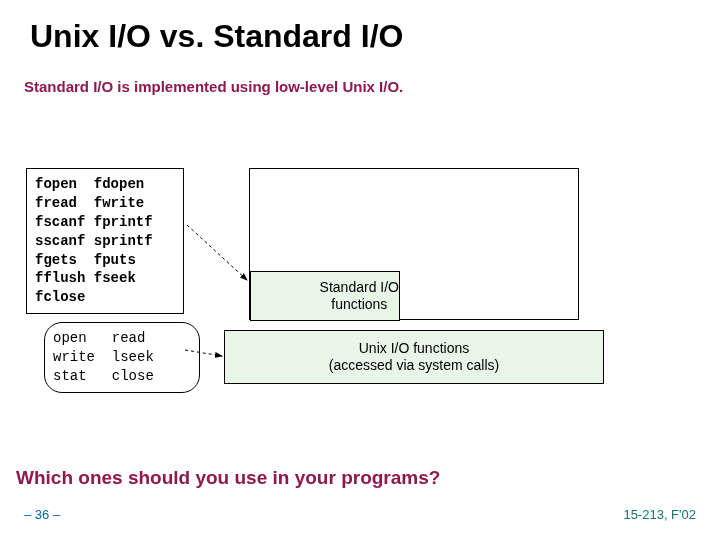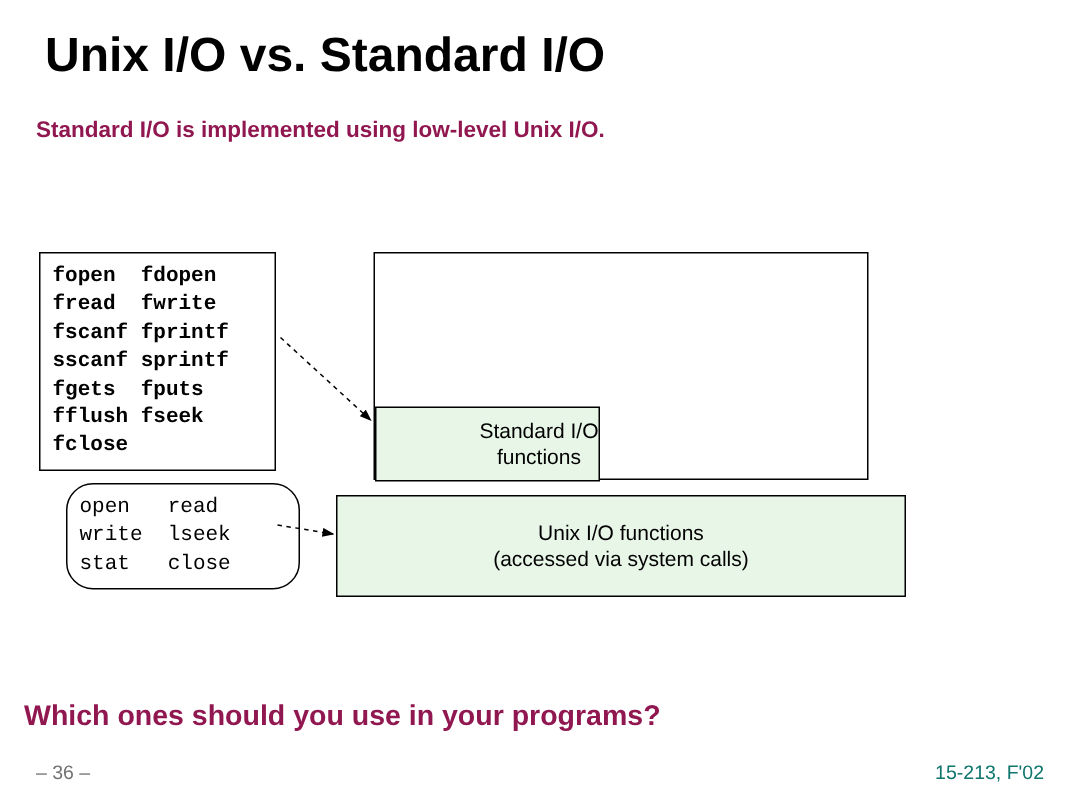--- a/index.html
+++ b/index.html
@@ -31,21 +31,21 @@
     font-size: 19px;
     font-weight: bold;
     color: #90174F;
     position: absolute;
     top: 438px;
     left: 16px;
     margin-top: 29px;
   }
   .page-num {
     font-size: 13px;
-    color: #737373;
+    color: #0369a1;
     position: absolute;
     bottom: 18px;
     left: 24px;
   }
   .course {
     font-size: 13px;
     color: #0f766e;
     position: absolute;
     bottom: 18px;
     right: 24px;
@@ -110,21 +110,21 @@
     justify-content: flex-end;
     text-align: center;
     font-size: 14px;
     line-height: 1.2;
   }
   .unixio-box {
     position: absolute;
     top: 162px;
     left: 0;
     width: 380px;
-    height: 68px;
+    height: 54px;
     background: #E8F6E8;
     border: 1px solid #000;
     display: flex;
     align-items: center;
     justify-content: center;
     text-align: center;
     font-size: 14px;
     line-height: 1.2;
   }
   svg.arrows {

